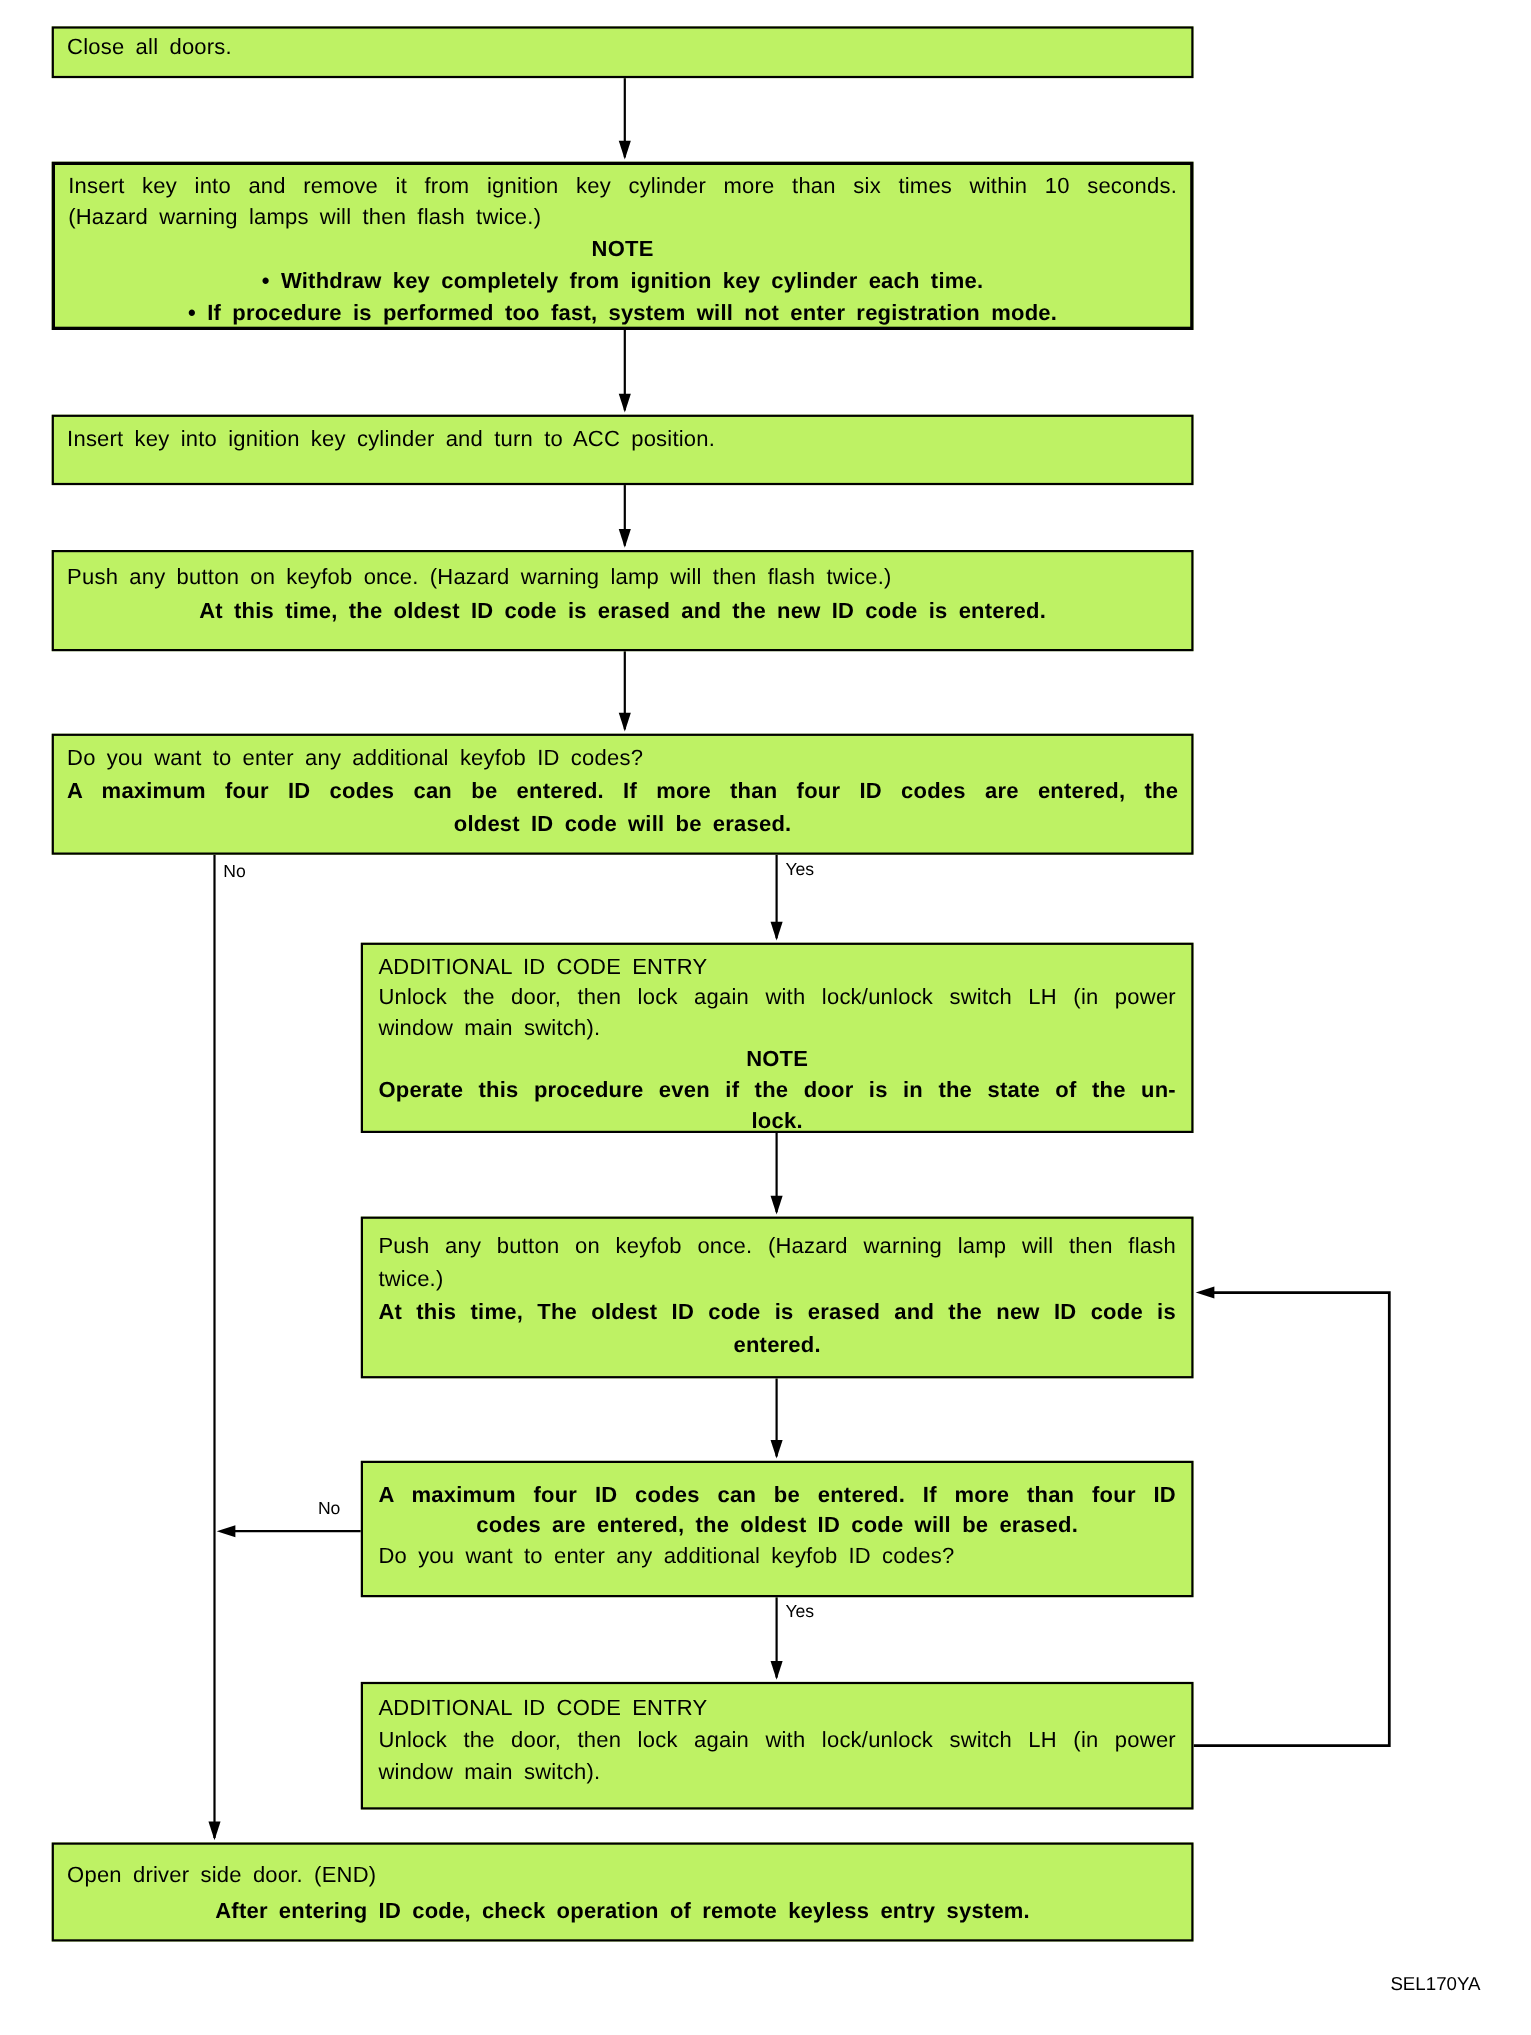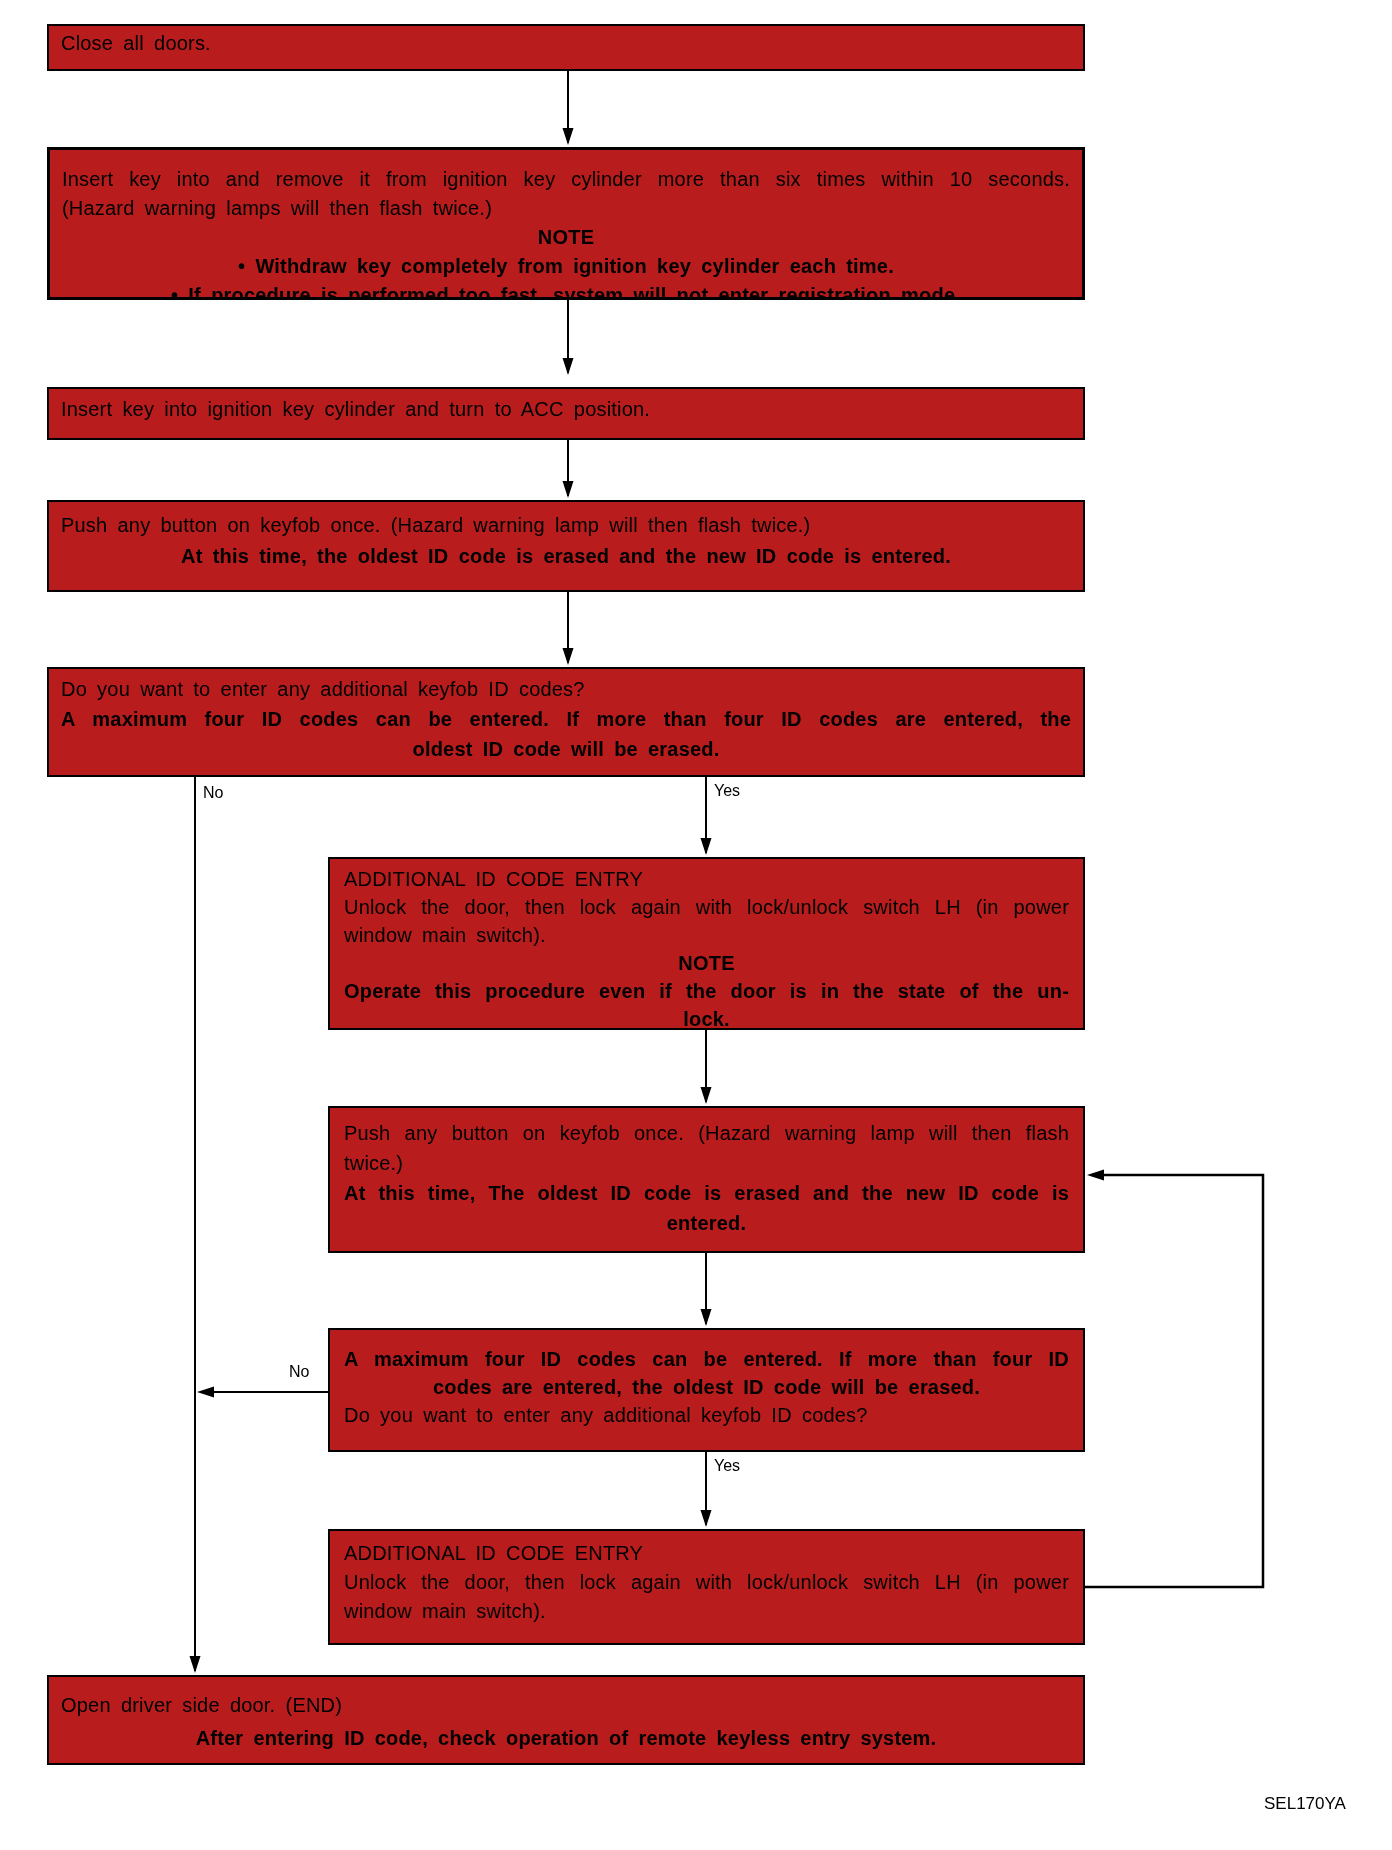--- a/index.html
+++ b/index.html
@@ -17,21 +17,21 @@
   }
   #wires {
     position: absolute;
     left: 0;
     top: 0;
     width: 1392px;
     height: 1850px;
   }
   .box {
     position: absolute;
-    background: #b91c1c;
+    background: #bef264;
     border: 2px solid #000000;
     box-sizing: border-box;
     overflow: hidden;
   }
   .box.thick { border-width: 3px; }
   .ln {
     margin: 0;
     font-size: 20px;
     word-spacing: 0.22em;
     letter-spacing: 0.01em;
@@ -86,29 +86,29 @@
       <polygon points="189.5,1656 200.5,1656 195,1673"></polygon>
       <polygon points="214,1386.5 214,1397.5 197,1392"></polygon>
       <polygon points="1104,1169.5 1104,1180.5 1087,1175"></polygon>
     </g>
   </svg>
 
   <div class="box" style="left:47px;top:24px;width:1038px;height:47px;padding:6px 12px;">
     <p class="ln">Close all doors.</p>
   </div>
 
-  <div class="box thick" style="left:47px;top:147px;width:1038px;height:153px;padding:15px 12px;line-height:29px;">
+  <div class="box thick" style="left:47px;top:147px;width:1038px;height:153px;padding:5px 12px;line-height:29px;">
     <p class="ln fill">Insert key into and remove it from ignition key cylinder more than six times within 10 seconds.</p>
     <p class="ln">(Hazard warning lamps will then flash twice.)</p>
     <p class="ln b">NOTE</p>
     <p class="ln b">• Withdraw key completely from ignition key cylinder each time.</p>
     <p class="ln b">• If procedure is performed too fast, system will not enter registration mode.</p>
   </div>
 
-  <div class="box" style="left:47px;top:387px;width:1038px;height:53px;padding:9px 12px;">
+  <div class="box" style="left:47px;top:377px;width:1038px;height:64px;padding:9px 12px;">
     <p class="ln">Insert key into ignition key cylinder and turn to ACC position.</p>
   </div>
 
   <div class="box" style="left:47px;top:500px;width:1038px;height:92px;padding:8px 12px;line-height:31px;">
     <p class="ln">Push any button on keyfob once. (Hazard warning lamp will then flash twice.)</p>
     <p class="ln b">At this time, the oldest ID code is erased and the new ID code is entered.</p>
   </div>
 
   <div class="box" style="left:47px;top:667px;width:1038px;height:110px;padding:5px 12px;line-height:30px;">
     <p class="ln">Do you want to enter any additional keyfob ID codes?</p>

